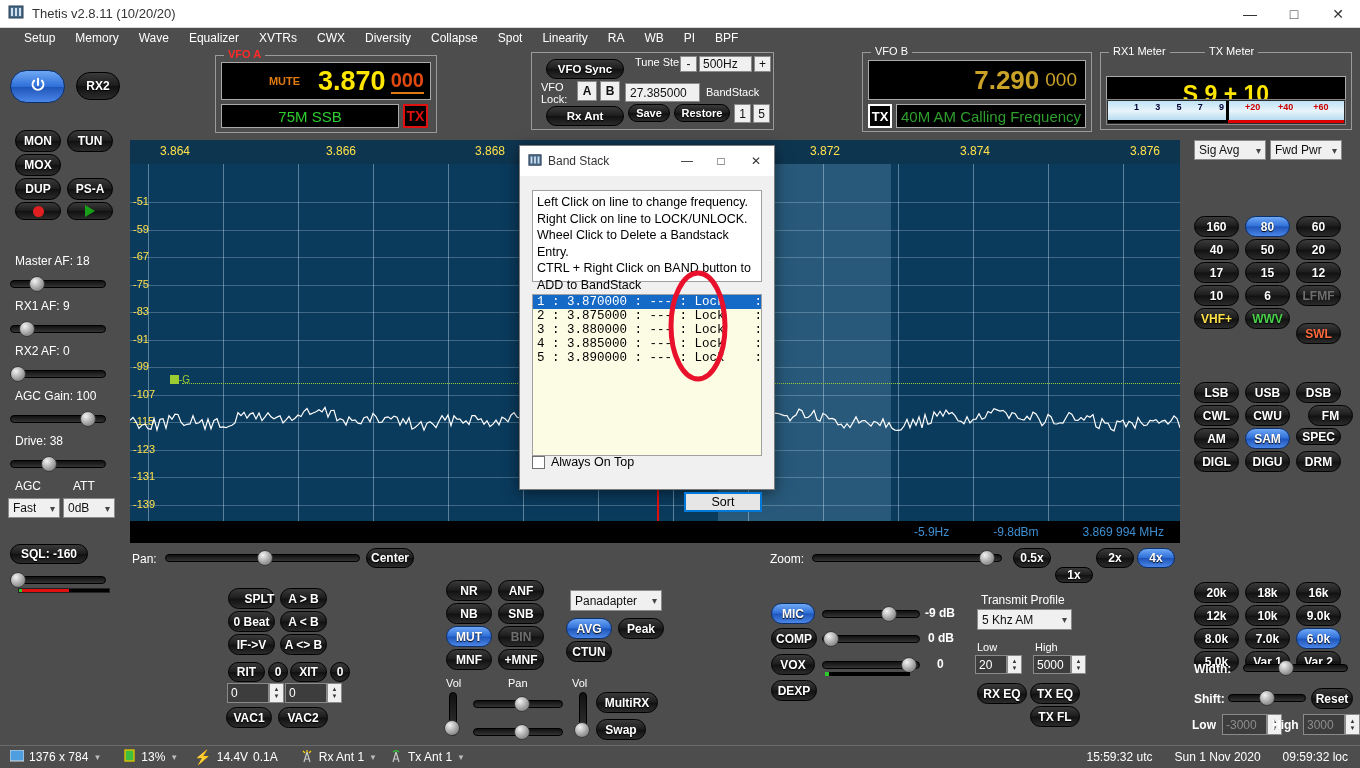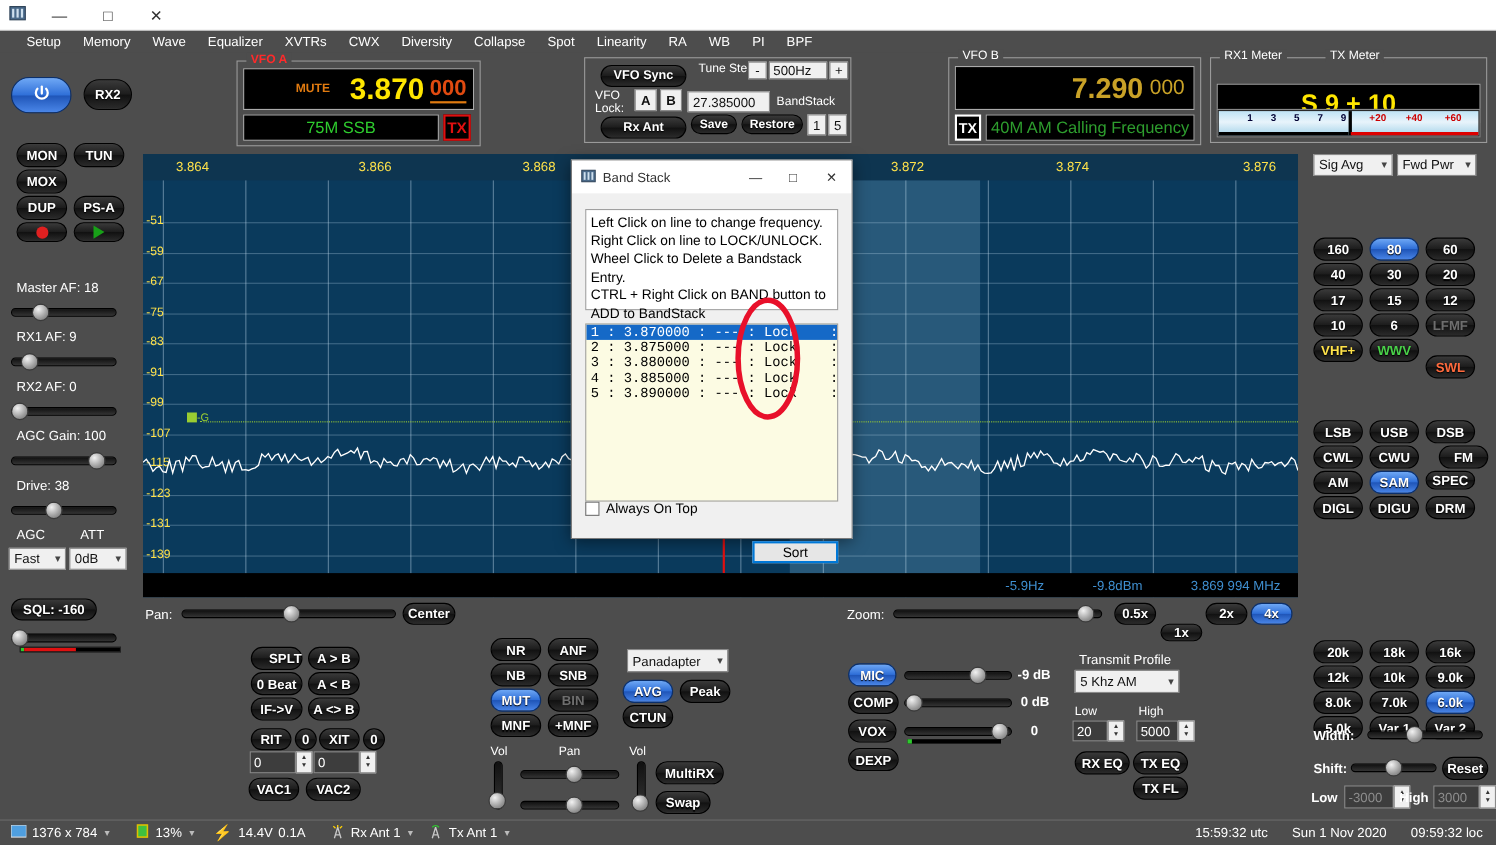--- a/index.html
+++ b/index.html
@@ -145,20 +145,21 @@
 
 <div id="titlebar">
   <span class="tb-icon">
     <svg width="16" height="16" viewBox="0 0 16 16">
       <rect x="1" y="2" width="14" height="12" fill="#4a6a8a" stroke="#2b3f55"></rect>
       <rect x="3" y="4" width="2" height="8" fill="#cfe0ee"></rect>
       <rect x="7" y="4" width="2" height="8" fill="#cfe0ee"></rect>
       <rect x="11" y="4" width="2" height="8" fill="#cfe0ee"></rect>
     </svg>
   </span>
+  <span class="tb-title">Thetis v2.8.11 (10/20/20)</span>
   <div class="tb-btns">
     <div class="tb-btn">—</div>
     <div class="tb-btn">□</div>
     <div class="tb-btn close">✕</div>
   </div>
 </div>
 
 <div id="menubar">
     <div class="mi">Setup</div>
     <div class="mi">Memory</div>
@@ -591,21 +592,21 @@
 </div>
 <div class="btn" style="position:absolute;left:977px;top:683px;width:50px;height:21px;">RX EQ</div>
 <div class="btn" style="position:absolute;left:1030px;top:683px;width:50px;height:21px;">TX EQ</div>
 <div class="btn" style="position:absolute;left:1030px;top:706px;width:50px;height:21px;">TX FL</div>
 
 <div id="bands">
     <div class="btn" style="position: absolute; left: 1194px; top: 216px; width: 45px; height: 21px;">160</div>
     <div class="btn on" style="position: absolute; left: 1245px; top: 216px; width: 45px; height: 21px;">80</div>
     <div class="btn" style="position: absolute; left: 1296px; top: 216px; width: 45px; height: 21px;">60</div>
     <div class="btn" style="position: absolute; left: 1194px; top: 239px; width: 45px; height: 21px;">40</div>
-    <div class="btn" style="position: absolute; left: 1245px; top: 239px; width: 45px; height: 21px;">30</div>
+    <div class="btn" style="position: absolute; left: 1245px; top: 239px; width: 45px; height: 21px;">50</div>
     <div class="btn" style="position: absolute; left: 1296px; top: 239px; width: 45px; height: 21px;">20</div>
     <div class="btn" style="position: absolute; left: 1194px; top: 262px; width: 45px; height: 21px;">17</div>
     <div class="btn" style="position: absolute; left: 1245px; top: 262px; width: 45px; height: 21px;">15</div>
     <div class="btn" style="position: absolute; left: 1296px; top: 262px; width: 45px; height: 21px;">12</div>
     <div class="btn" style="position: absolute; left: 1194px; top: 285px; width: 45px; height: 21px;">10</div>
     <div class="btn" style="position: absolute; left: 1245px; top: 285px; width: 45px; height: 21px;">6</div>
     <div class="btn dis" style="position: absolute; left: 1296px; top: 285px; width: 45px; height: 21px;">LFMF</div>
     <div class="btn" style="position: absolute; left: 1194px; top: 308px; width: 45px; height: 21px; color: rgb(255, 226, 74);">VHF+</div>
     <div class="btn" style="position: absolute; left: 1245px; top: 308px; width: 45px; height: 21px; color: rgb(74, 209, 74);">WWV</div>
     <div class="btn" style="position: absolute; left: 1296px; top: 308px; width: 45px; height: 21px; color: rgb(255, 106, 61); margin-top: 15px;">SWL</div>

